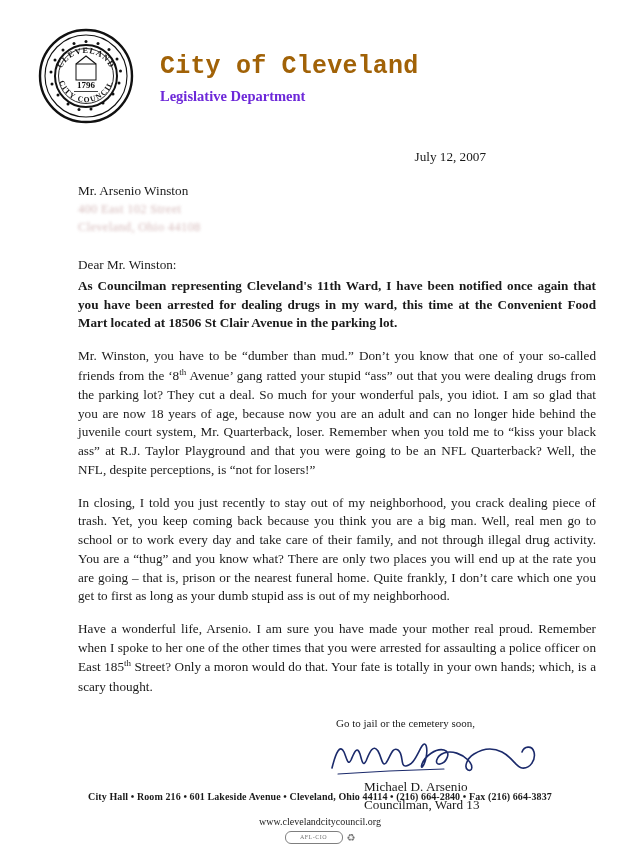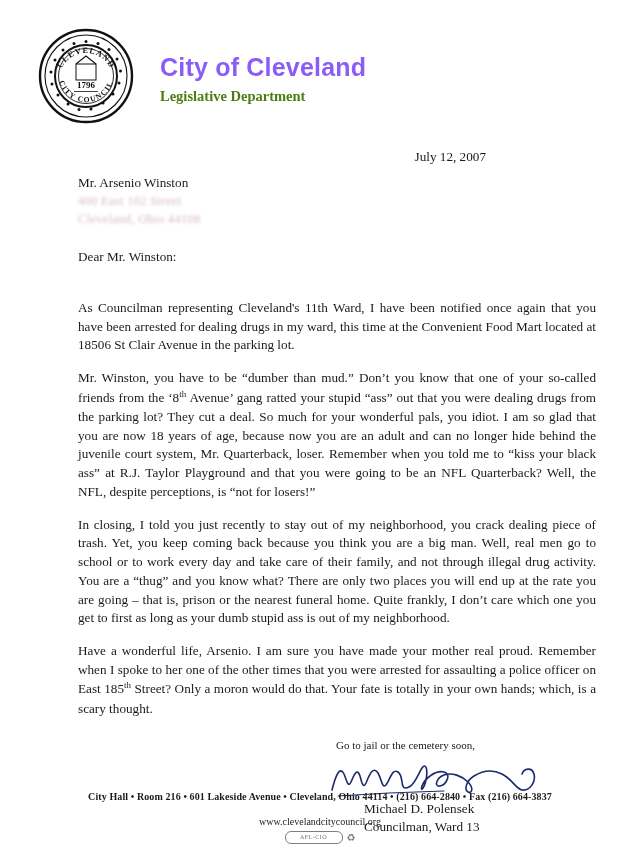--- a/index.html
+++ b/index.html
@@ -34,70 +34,70 @@
     height: 96px;
     flex: 0 0 96px;
     position: relative;
   }
   .seal svg { display: block; }
   .lh-text {
     margin-left: 26px;
     padding-top: 6px;
   }
   .city-name {
-    font-family: Liberation Sans, sans-serif;
+    font-family: Liberation Mono, monospace;
     font-size: 25px;
     font-weight: bold;
     letter-spacing: 0.2px;
-    color: #8b5cf6;
+    color: #a16207;
     line-height: 1.15;
   }
   .dept-name {
     font-family: "Liberation Serif", serif;
     font-size: 14.5px;
     font-weight: bold;
-    color: #4d7c0f;
+    color: #6d28d9;
     margin-top: 7px;
   }
 
   
   .content {
     padding: 0 44px 0 78px;
     font-size: 13.2px;
     line-height: 1.42;
   }
   .date-line {
     text-align: right;
     margin-top: 24px;
     padding-right: 110px;
     font-size: 13.2px;
   }
   .addressee {
-    margin-top: 6px;
+    margin-top: 14px;
     font-size: 13.2px;
     line-height: 1.45;
   }
   .redacted {
     display: block;
     color: #c9a6a6;
     filter: blur(1.6px);
     opacity: 0.75;
     font-size: 12.5px;
     letter-spacing: 0.3px;
     user-select: none;
   }
   .salutation {
     margin-top: 20px;
   }
   p.para {
     margin: 14px 0 0 0;
     text-align: justify;
     text-justify: inter-word;
   }
-  p.para.first { margin-top: 32px; }
+  p.para.first { margin-top: 2px; font-weight: bold; }
   sup { font-size: 0.68em; vertical-align: super; }
 
   
   .closing {
     margin-top: 20px;
     padding-left: 258px;
   }
   .closing-line { font-size: 11px; }
   .sig-wrap {
     position: relative;
@@ -225,21 +225,21 @@
 
     <div class="closing">
       <div class="closing-line">Go to jail or the cemetery soon,</div>
       <div class="sig-wrap">
         <svg width="230" height="46" viewBox="0 0 230 46" xmlns="http://www.w3.org/2000/svg">
           <path d="M6 34 C10 18, 14 10, 18 18 C21 25, 22 32, 25 26 C28 19, 31 11, 34 20 C36 27, 37 33, 40 27 C43 20, 47 9, 52 17 C56 24, 56 33, 60 29 C64 24, 66 12, 72 16 C78 20, 74 33, 80 32 C88 31, 92 18, 96 12 C100 6, 102 14, 100 24 C98 33, 94 36, 96 30 C99 22, 110 14, 118 16 C126 18, 120 29, 114 30 C108 31, 110 22, 118 19 C126 16, 136 20, 142 26 C148 32, 146 38, 142 36 C138 34, 140 25, 148 20 C156 15, 166 13, 176 18 C186 23, 190 33, 196 34 C204 35, 210 26, 208 18 C206 11, 198 12, 196 18" fill="none" stroke="#1b2a6b" stroke-width="1.6" stroke-linecap="round"></path>
           <path d="M12 40 C40 38, 80 36, 118 35" fill="none" stroke="#1b2a6b" stroke-width="1.1" stroke-linecap="round"></path>
         </svg>
       </div>
       <div class="signer">
-        <div>Michael D. Polensek</div>
+        <div>Michael D. Arsenio</div>
         <div>Councilman, Ward 13</div>
       </div>
     </div>
   </div>
 
   <div class="footer">
     <div class="footer-line1">City Hall • Room 216 • 601 Lakeside Avenue • Cleveland, Ohio 44114 • (216) 664-2840 • Fax (216) 664-3837</div>
     <div class="footer-line2">www.clevelandcitycouncil.org</div>
     <div class="union-bug">
       <div class="bug-oval">AFL-CIO</div>

